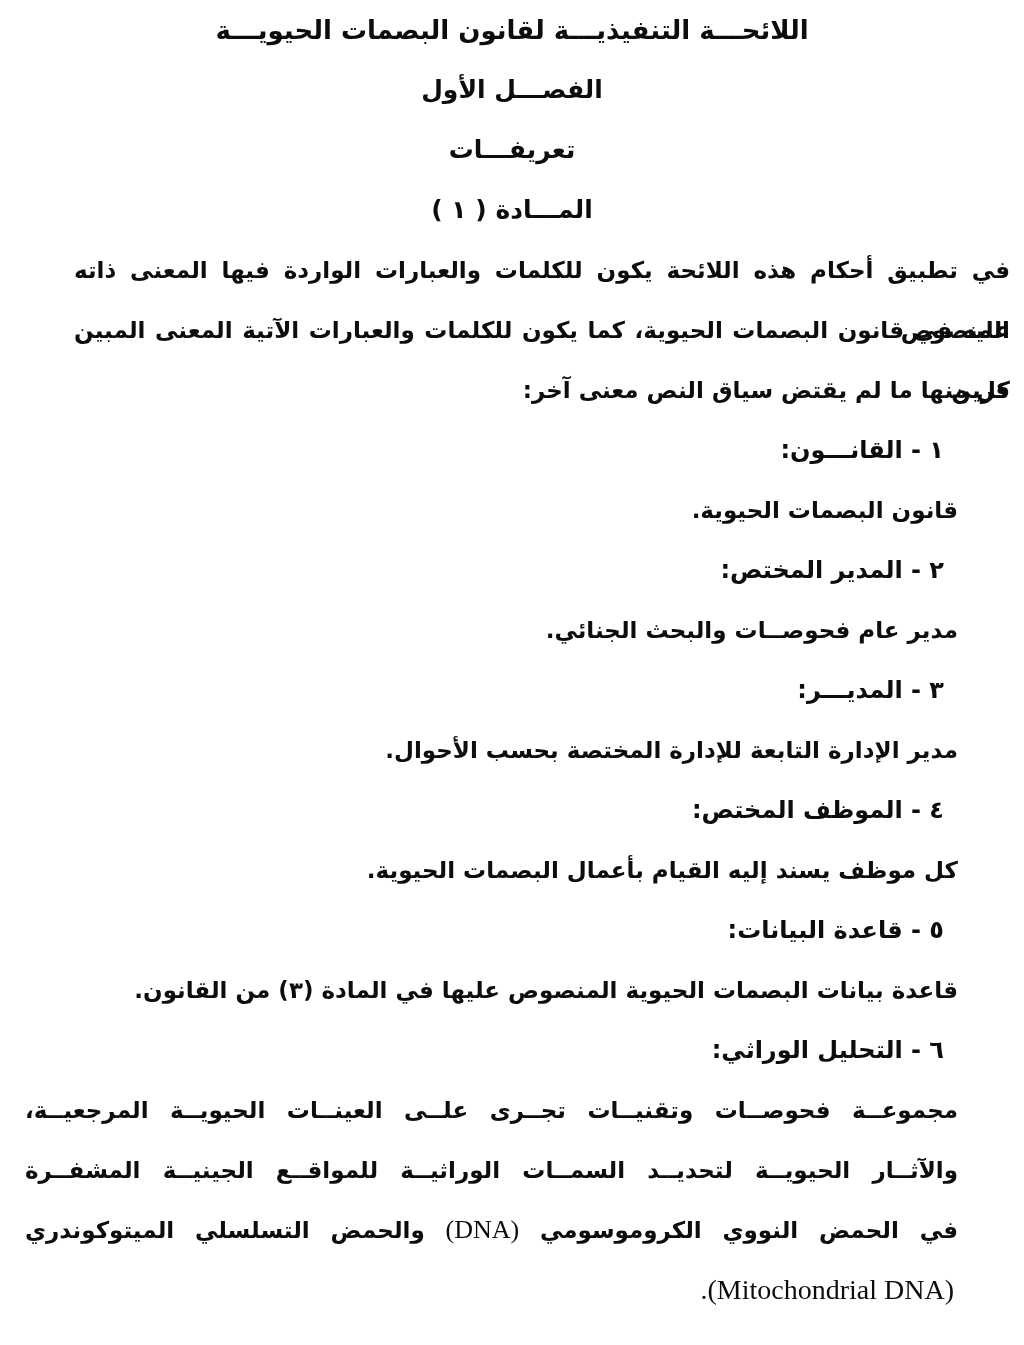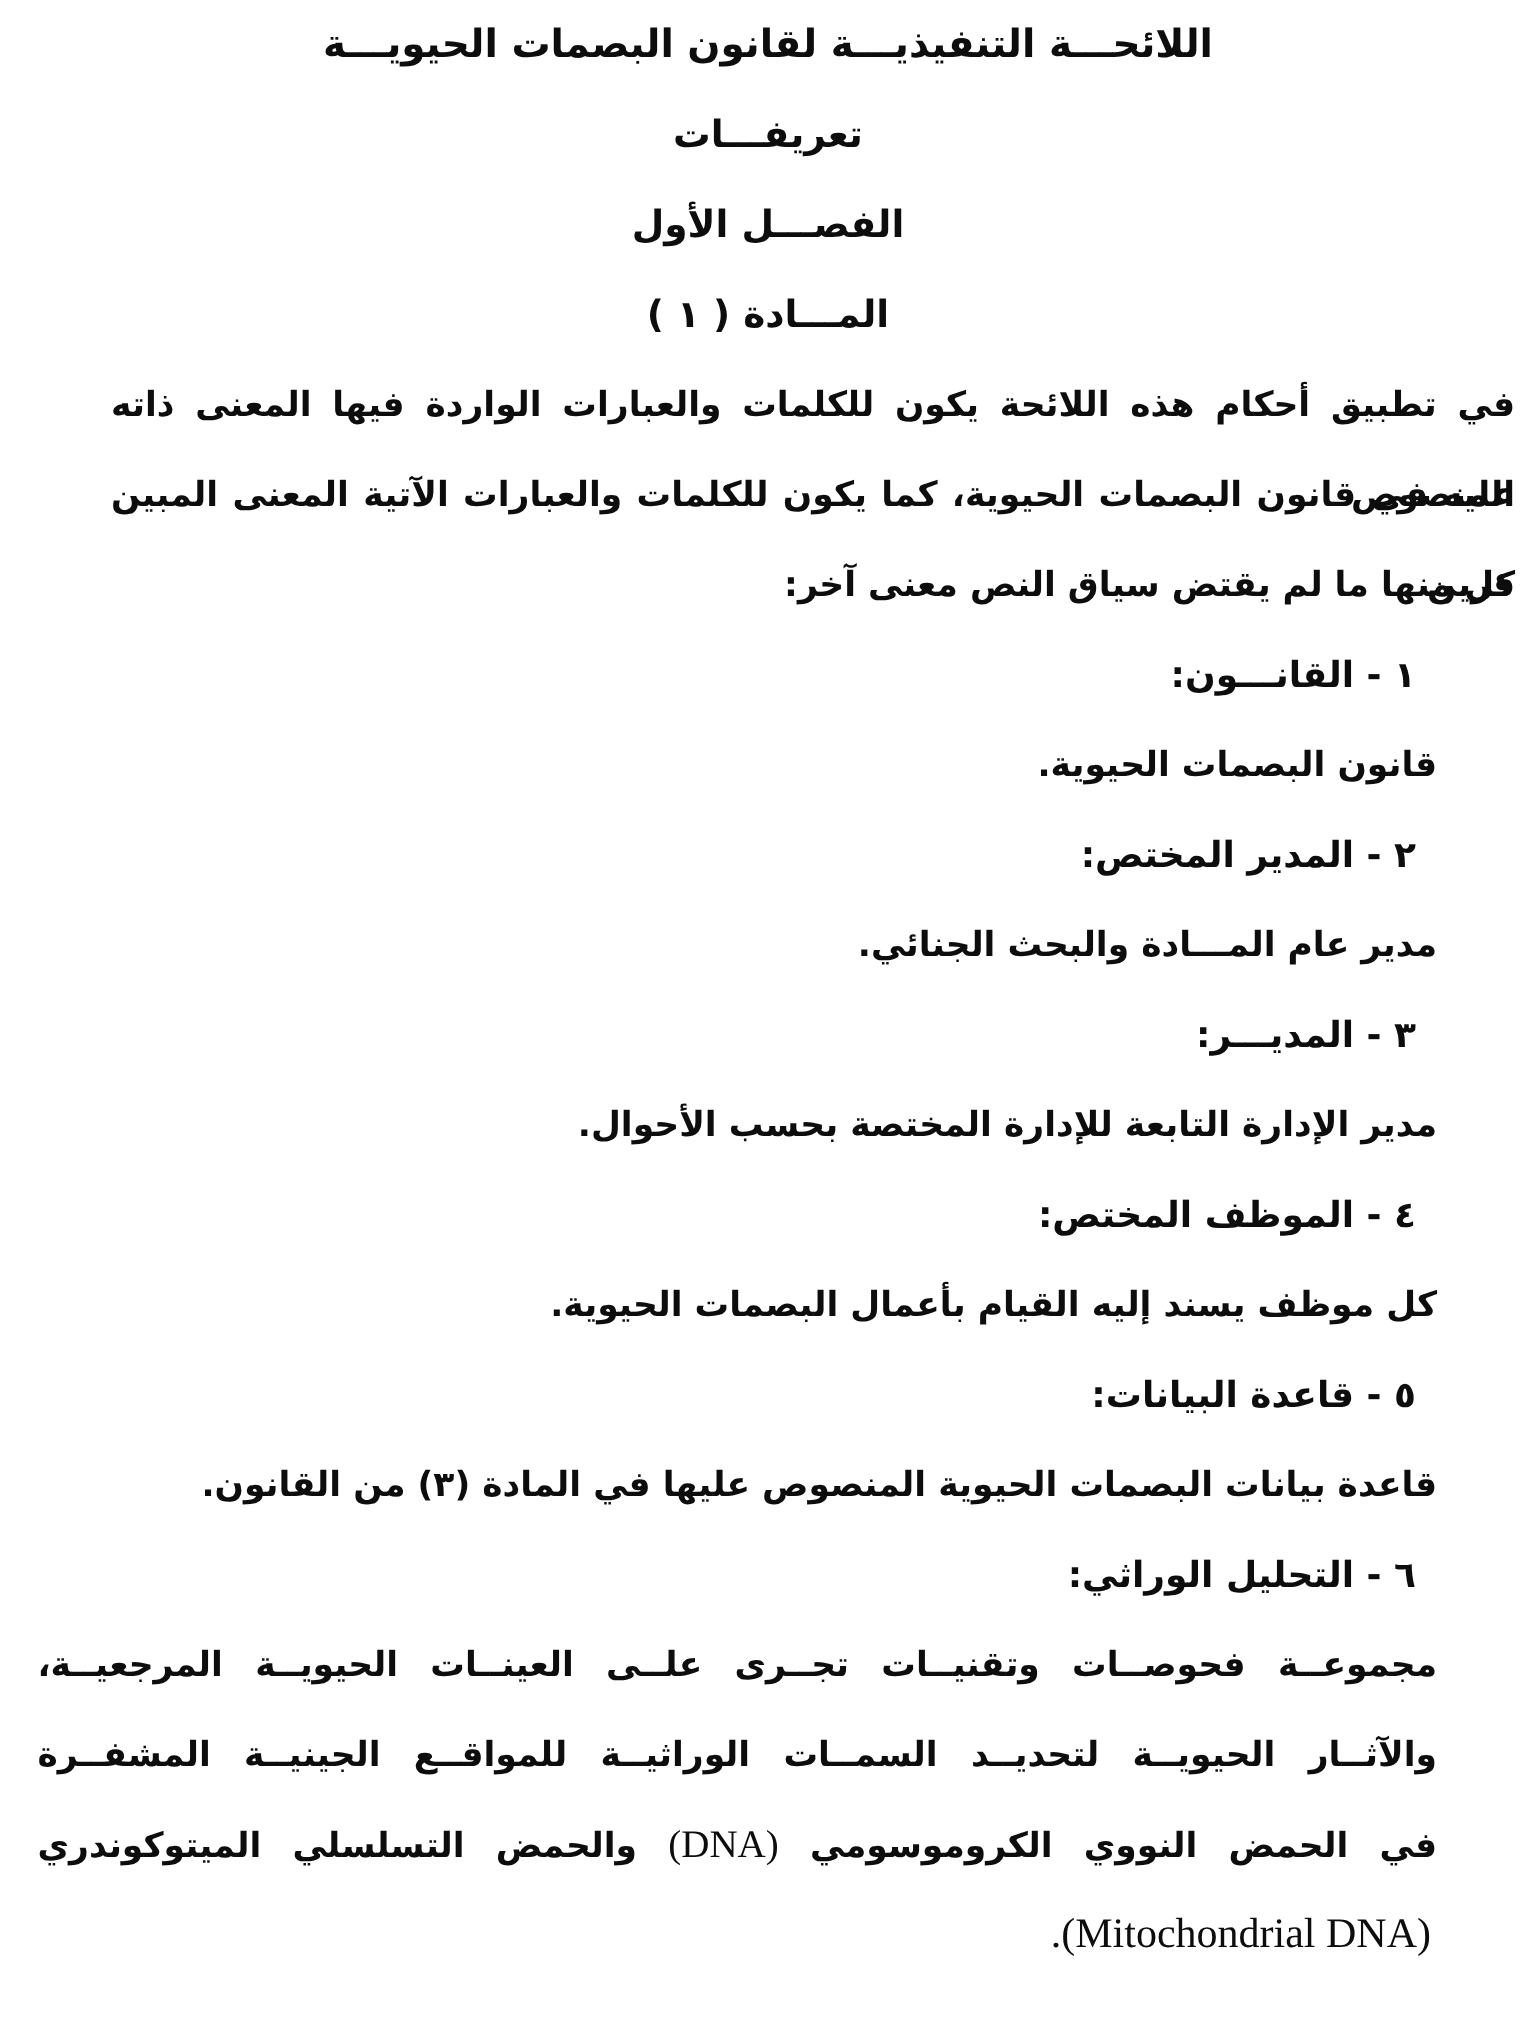--- a/index.html
+++ b/index.html
@@ -80,39 +80,39 @@
     font-size: 28px;
   }
 </style>
 </head>
 <body>
 
 <div class="doc">
 
   <div class="row heading title">اللائحـــة التنفيذيـــة لقانون البصمات الحيويـــة</div>
 
+  <div class="row heading">الفصـــل الأول</div>
+
   <div class="row heading">تعريفـــات</div>
-
-  <div class="row heading">الفصـــل الأول</div>
 
   <div class="row heading">المـــادة ( ١ )</div>
 
   <div class="row para-line">في تطبيق أحكام هذه اللائحة يكون للكلمات والعبارات الواردة فيها المعنى ذاته المنصوص</div>
 
   <div class="row para-line">عليه في قانون البصمات الحيوية، كما يكون للكلمات والعبارات الآتية المعنى المبين قرين</div>
 
   <div class="row para-line last">كل منها ما لم يقتض سياق النص معنى آخر:</div>
 
   <div class="row def-term">١ - القانـــون:</div>
 
   <div class="row def-body">قانون البصمات الحيوية.</div>
 
   <div class="row def-term">٢ - المدير المختص:</div>
 
-  <div class="row def-body">مدير عام المـــادة والبحث الجنائي.</div>
+  <div class="row def-body">مدير عام فحوصــات والبحث الجنائي.</div>
 
   <div class="row def-term">٣ - المديـــر:</div>
 
   <div class="row def-body">مدير الإدارة التابعة للإدارة المختصة بحسب الأحوال.</div>
 
   <div class="row def-term">٤ - الموظف المختص:</div>
 
   <div class="row def-body">كل موظف يسند إليه القيام بأعمال البصمات الحيوية.</div>
 
   <div class="row def-term">٥ - قاعدة البيانات:</div>

